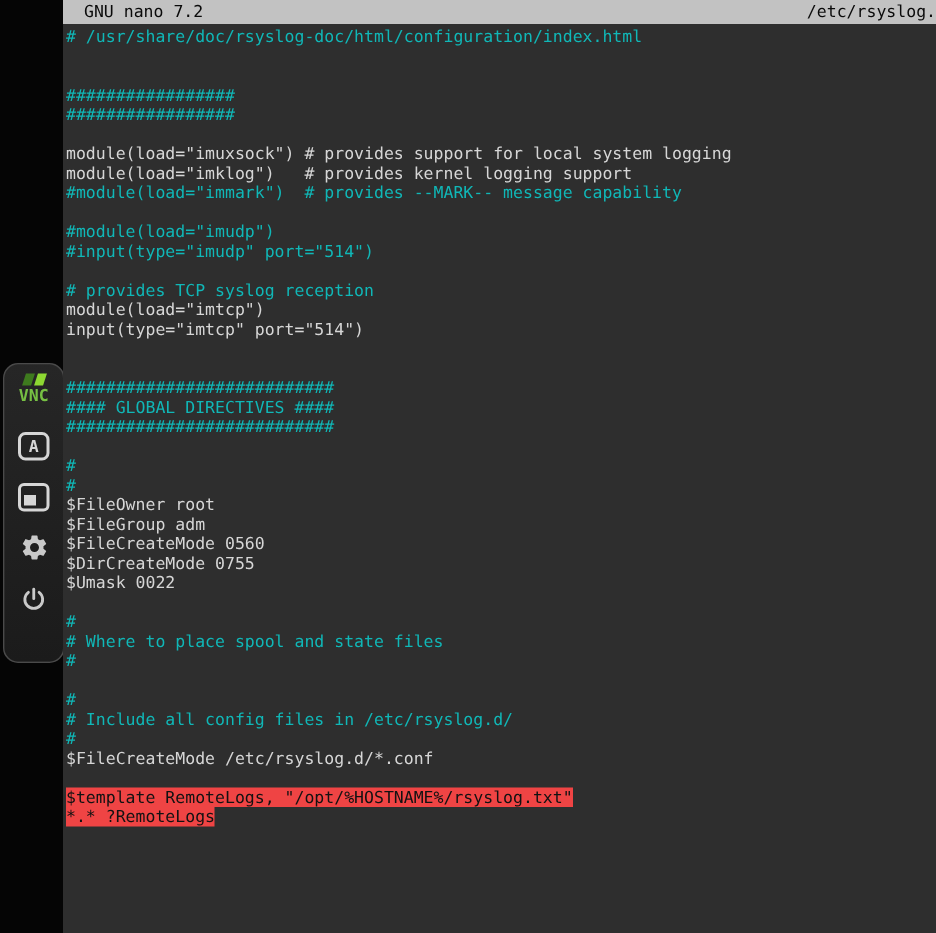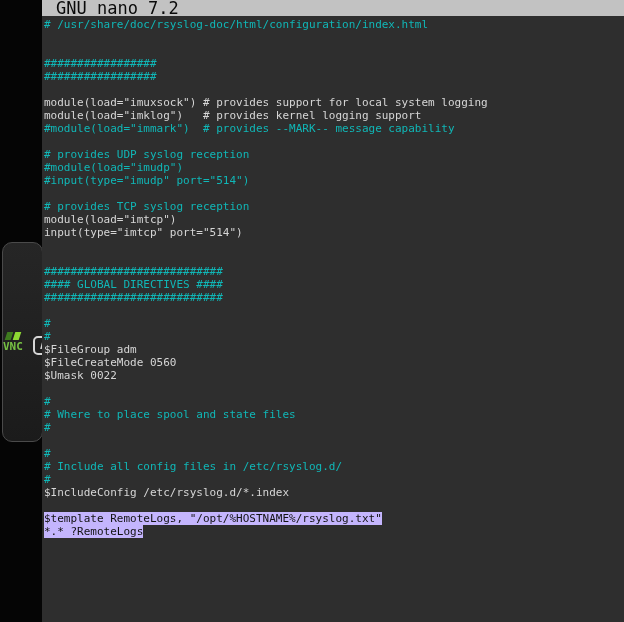--- a/index.html
+++ b/index.html
@@ -8,21 +8,21 @@
   .screen { position:relative; width:624px; height:622px; }
 
   
   .left-strip { position:absolute; left:0; top:0; width:42px; height:622px; background:#050505; }
 
   
   .vnc-panel {
     position:absolute; left:2px; top:242px; width:41px; height:200px;
     background:linear-gradient(180deg,#262626,#1b1b1b);
     border:1px solid #4a4a4a; border-radius:10px;
-    display:flex; flex-direction:row; align-items:center;
+    display:flex; flex-direction:column; align-items:center;
     padding-top:6px; gap:10px;
   }
   .vnc-logo { display:flex; flex-direction:column; align-items:center; height:26px; }
   .logo-marks { display:flex; gap:2px; height:8px; align-items:flex-end; margin-bottom:1px; }
   .logo-m1 { width:6px; height:8px; background:#3e7a1e; transform:skewX(-18deg); }
   .logo-m2 { width:6px; height:8px; background:#8ed932; transform:skewX(-18deg); }
   .logo-text { color:#76c043; font-weight:bold; font-size:11px; line-height:12px; }
   .vnc-btn { width:26px; height:24px; display:flex; align-items:center; justify-content:center; cursor:pointer; }
   .akey {
     width:21px; height:19px; border:2px solid #d6d6d6; border-radius:5px;
@@ -33,29 +33,29 @@
   .fs-inner { position:absolute; left:2px; bottom:2px; width:8px; height:7px; background:#d6d6d6; }
   .vnc-handle {
     position:absolute; left:44px; top:279px; width:12px; height:16px;
     color:#d6d6d6; font-size:8px; line-height:16px; cursor:pointer; text-align:left;
   }
 
   
   .terminal { position:absolute; left:42px; top:0; width:582px; height:622px; background:#2e2e2e; }
   .titlebar {
     height:16px; background:#c2c2c2; color:#0a0a0a;
-    font-size:17px; line-height:16px;
+    font-size:11px; line-height:16px;
     display:flex; justify-content:space-between;
-    padding-left:14px; white-space:pre; overflow:hidden;flex-direction:column;
+    padding-left:14px; white-space:pre; overflow:hidden;
   }
   .term-body { padding:2px 0 0 2px; }
   .tline { height:13px; font-size:11px; line-height:13px; white-space:pre; }
   .tline .comment { color:#10b7b7; }
   .tline .normal { color:#d6d6d6; }
-  .tline .selected { background:#c4b5fd; color:#121212; }
+  .tline .selected { background:#ef4444; color:#121212; }
   .tline .blank { color:transparent; }
 </style>
 </head>
 <body>
 
 <div class="screen">
 
   <div class="left-strip">
     <div class="vnc-panel">
       <div class="vnc-logo">
@@ -102,46 +102,47 @@
         <div class="tline"><span class="comment"># /usr/share/doc/rsyslog-doc/html/configuration/index.html</span></div>
         <div class="tline"><span class="blank"> </span></div>
         <div class="tline"><span class="blank"> </span></div>
         <div class="tline"><span class="comment">#################</span></div>
         <div class="tline"><span class="comment">#################</span></div>
         <div class="tline"><span class="blank"> </span></div>
         <div class="tline"><span class="normal">module(load="imuxsock") # provides support for local system logging</span></div>
         <div class="tline"><span class="normal">module(load="imklog")   # provides kernel logging support</span></div>
         <div class="tline"><span class="comment">#module(load="immark")  # provides --MARK-- message capability</span></div>
         <div class="tline"><span class="blank"> </span></div>
-        <div class="tline"><span class="comment"># provides UDP syslog reception</span></div>
         <div class="tline"><span class="comment">#module(load="imudp")</span></div>
         <div class="tline"><span class="comment">#input(type="imudp" port="514")</span></div>
         <div class="tline"><span class="blank"> </span></div>
         <div class="tline"><span class="comment"># provides TCP syslog reception</span></div>
         <div class="tline"><span class="normal">module(load="imtcp")</span></div>
         <div class="tline"><span class="normal">input(type="imtcp" port="514")</span></div>
         <div class="tline"><span class="blank"> </span></div>
         <div class="tline"><span class="blank"> </span></div>
         <div class="tline"><span class="comment">###########################</span></div>
         <div class="tline"><span class="comment">#### GLOBAL DIRECTIVES ####</span></div>
         <div class="tline"><span class="comment">###########################</span></div>
         <div class="tline"><span class="blank"> </span></div>
         <div class="tline"><span class="comment">#</span></div>
         <div class="tline"><span class="comment">#</span></div>
+        <div class="tline"><span class="normal">$FileOwner root</span></div>
         <div class="tline"><span class="normal">$FileGroup adm</span></div>
         <div class="tline"><span class="normal">$FileCreateMode 0560</span></div>
+        <div class="tline"><span class="normal">$DirCreateMode 0755</span></div>
         <div class="tline"><span class="normal">$Umask 0022</span></div>
         <div class="tline"><span class="blank"> </span></div>
         <div class="tline"><span class="comment">#</span></div>
         <div class="tline"><span class="comment"># Where to place spool and state files</span></div>
         <div class="tline"><span class="comment">#</span></div>
         <div class="tline"><span class="blank"> </span></div>
         <div class="tline"><span class="comment">#</span></div>
         <div class="tline"><span class="comment"># Include all config files in /etc/rsyslog.d/</span></div>
         <div class="tline"><span class="comment">#</span></div>
-        <div class="tline"><span class="normal">$IncludeConfig /etc/rsyslog.d/*.index</span></div>
+        <div class="tline"><span class="normal">$FileCreateMode /etc/rsyslog.d/*.conf</span></div>
         <div class="tline"><span class="blank"> </span></div>
         <div class="tline"><span class="selected">$template RemoteLogs, "/opt/%HOSTNAME%/rsyslog.txt"</span></div>
         <div class="tline"><span class="selected">*.* ?RemoteLogs</span></div>
       </div>
   </div>
 
 </div>
 
 </body></html>

